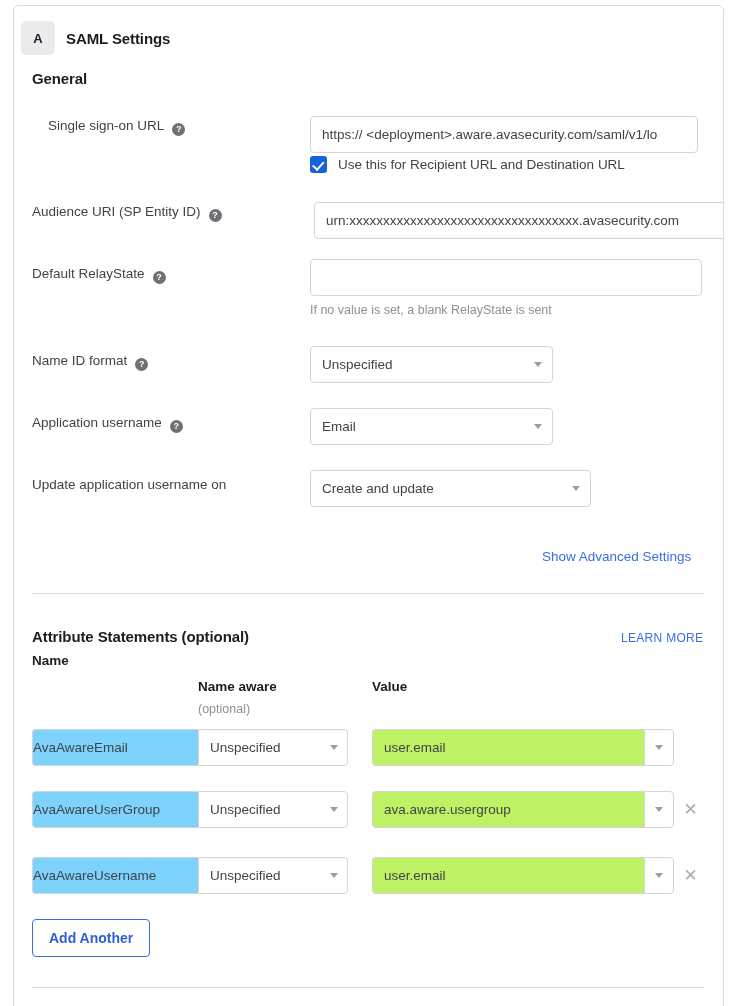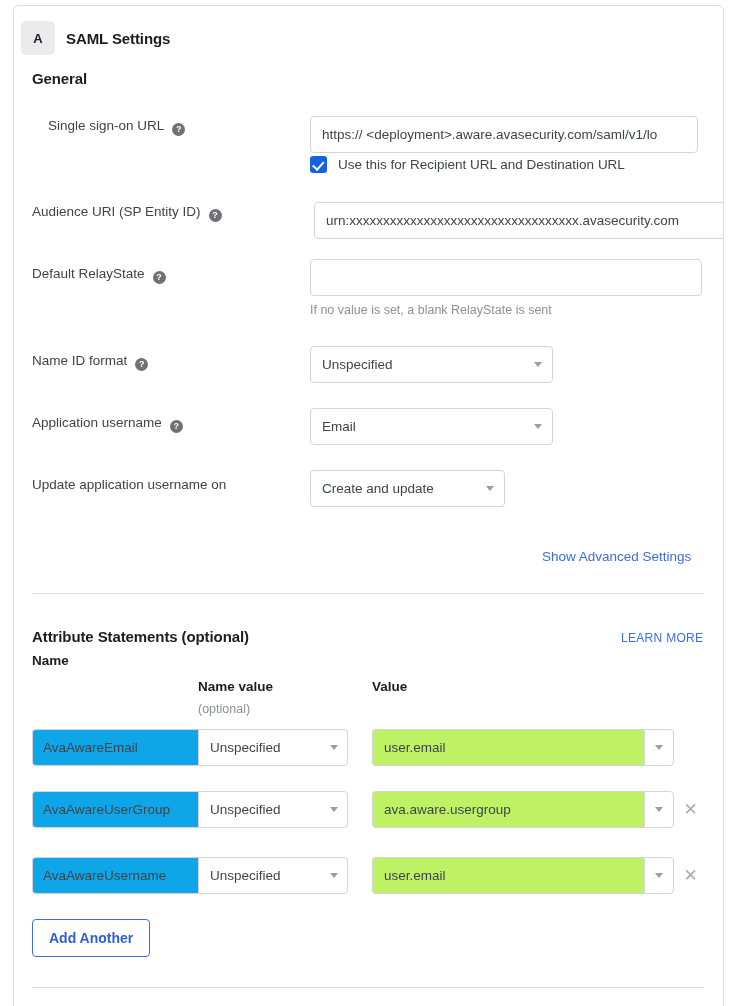--- a/index.html
+++ b/index.html
@@ -148,22 +148,22 @@
     font-size: 12.5px; color: #8c9196;
   }
 
   .attr-row { position: absolute; left: 0; width: 100%; height: 37px; }
 
   .attr-name {
     position: absolute; left: 18px; top: 0;
     width: 166px; height: 37px;
     border: 1px solid #d3d4d6; border-right: none;
     border-radius: 4px 0 0 4px;
-    background: #0ea5e9; font-size: 13.5px; color: #3e4449;
-    padding: 0 10px; outline: none;
+    background: #7dd3fc; font-size: 13.5px; color: #3e4449;
+    padding: 0 0; outline: none;
     font-family: "Liberation Sans", sans-serif;
   }
   .attr-format {
     position: absolute; left: 184px; top: 0;
     width: 150px; height: 37px;
     border: 1px solid #d3d4d6; border-radius: 0 4px 4px 0;
     background: #fff; display: flex; align-items: center;
     padding: 0 9px 0 11px; cursor: pointer;
   }
   .attr-format .sel-val { font-size: 13.5px; color: #3e4449; flex: 1; }
@@ -246,34 +246,34 @@
 
   <div class="field-label" style="top:409px;">
     <span>Application username</span><span class="help-icon">?</span>
   </div>
   <div class="sel-box" style="left:296px; top:402px; width:243px;">
     <span class="sel-val">Email</span>
     <span class="caret"></span>
   </div>
 
   <div class="field-label" style="top:471px;">Update application username on</div>
-  <div class="sel-box" style="left:296px; top:464px; width:195px;">
+  <div class="sel-box" style="left:296px; top:464px; width:281px;">
     <span class="sel-val">Create and update</span>
     <span class="caret"></span>
   </div>
 
   <div class="link" style="left:528px; top:543px;">Show Advanced Settings</div>
 
   <div class="divider" style="top:587px;"></div>
 
   <div class="section-title" id="attr-title">Attribute Statements (optional)</div>
   <div class="link-caps" style="left:607px; top:625px;">LEARN MORE</div>
 
   <div class="col-head" style="left:18px; top:647px;">Name</div>
-  <div class="col-head" style="left:184px; top:673px;">Name value</div>
+  <div class="col-head" style="left:184px; top:673px;">Name aware</div>
   <div class="col-sub" style="left:184px; top:696px;">(optional)</div>
   <div class="col-head" style="left:358px; top:673px;">Value</div>
 
   <div class="attr-row" style="top:723px;">
     <input class="attr-name" type="text" value="AvaAwareEmail" style="">
     <div class="attr-format">
       <span class="sel-val">Unspecified</span>
       <span class="caret"></span>
     </div>
     <input class="attr-value" type="text" value="user.email" style="">

